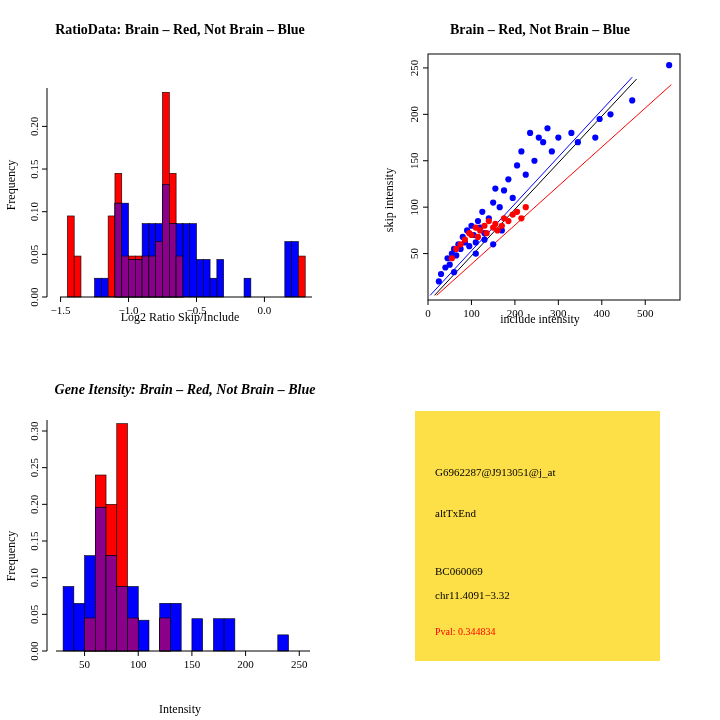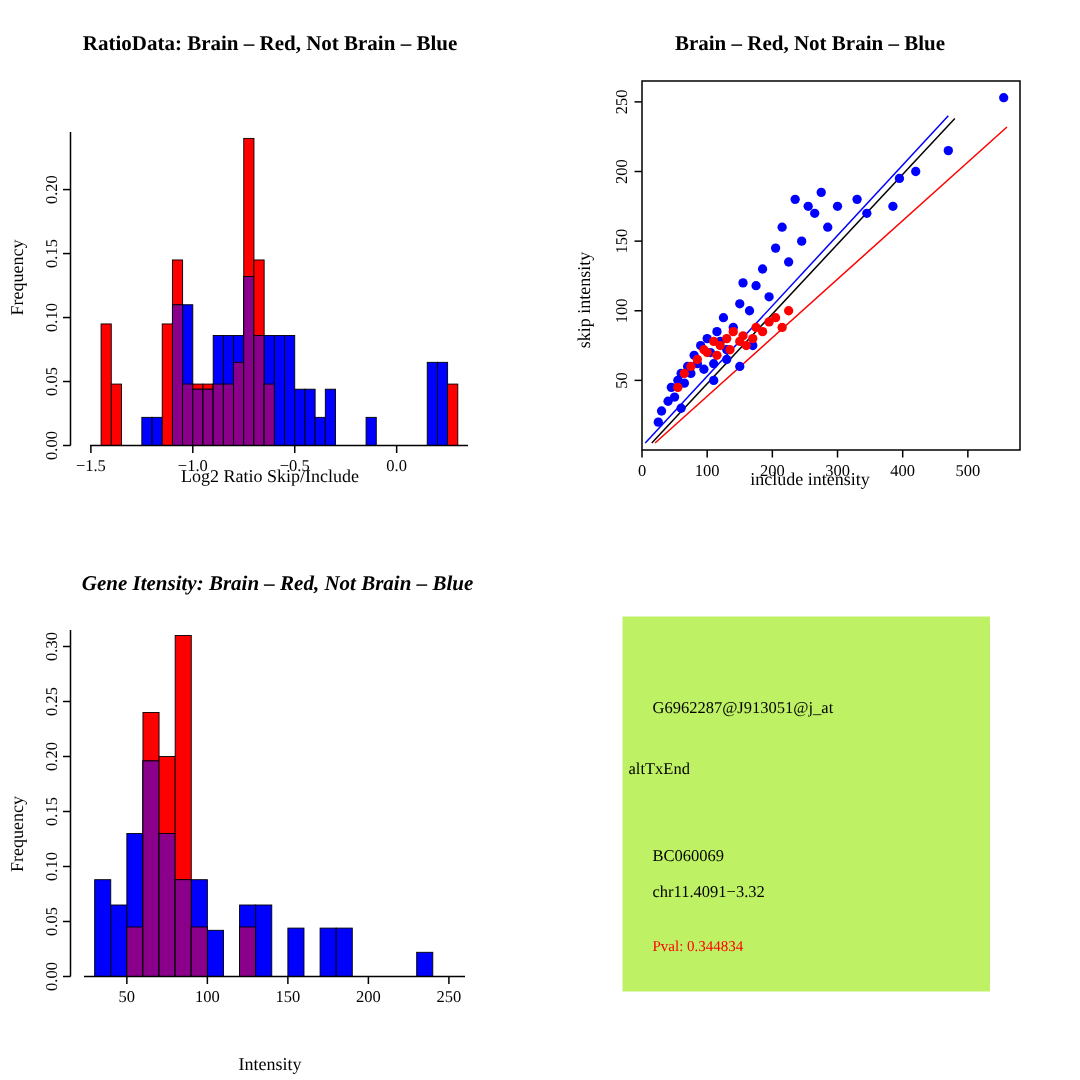--- a/index.html
+++ b/index.html
@@ -3,21 +3,21 @@
 <meta charset="utf-8">
 <style>
   html,body{margin:0;padding:0;background:#ffffff;}
   body{width:720px;height:720px;font-family:"Liberation Serif",serif;color:#000;}
   #root{position:relative;width:648px;height:720px;}
   .panel{position:absolute;}
   .title{font-size:14px;font-weight:bold;text-align:center;white-space:nowrap;}
   .axlabel{font-size:12px;text-align:center;white-space:nowrap;}
   .vert{transform-origin:0 0;}
   svg{display:block;}
-  .infobox{background:#bef264;}
+  .infobox{background:#fde047;}
   .infotext{font-size:11px;color:#000;}
   .pval{font-size:10px;color:#ff0000;}
 </style>
 </head>
 <body>
 
 <div id="root">
 
   <div class="panel" style="left:0;top:0;width:360px;height:360px;">
     <div class="title" style="left:0;top:22px;position:absolute;width:360px;">RatioData: Brain – Red, Not Brain – Blue</div>
@@ -274,19 +274,19 @@
         </g>
     </svg>
     <div class="axlabel" style="position:absolute;left:0;top:336px;width:360px;">Intensity</div>
     <div style="position:absolute;left:4px;top:190px;">
       <div class="axlabel vert" style="transform:rotate(-90deg) translate(-50%,0);white-space:nowrap;">Frequency</div>
     </div>
   </div>
 
   <div class="panel infobox" style="left:415px;top:411px;width:245px;height:250px;">
     <div class="infotext" style="position:absolute;left:20px;top:55px;">G6962287@J913051@j_at</div>
-    <div class="infotext" style="position:absolute;left:4px;top:96px;">altTxEnd</div>
+    <div class="infotext" style="position:absolute;left:20px;top:96px;">altTxEnd</div>
     <div class="infotext" style="position:absolute;left:20px;top:154px;">BC060069</div>
     <div class="infotext" style="position:absolute;left:20px;top:178px;text-align:right;">chr11.4091−3.32</div>
     <div class="pval" style="position:absolute;left:20px;top:215px;">Pval: 0.344834</div>
   </div>
 
 </div>
 
 </body></html>

